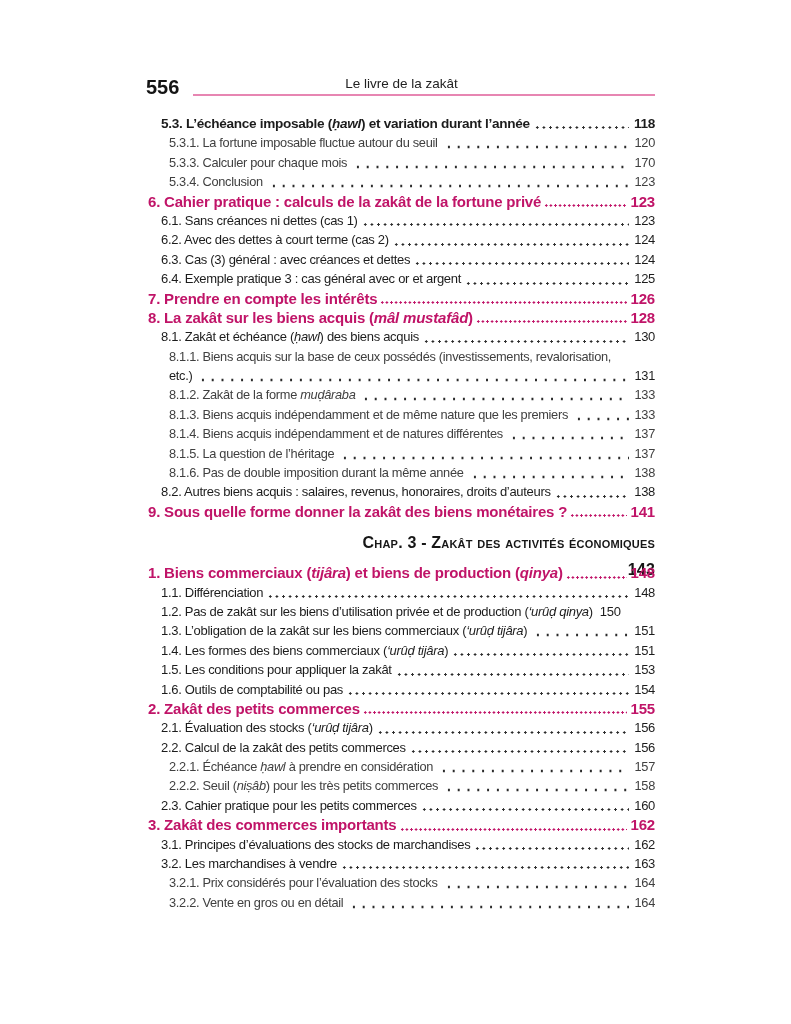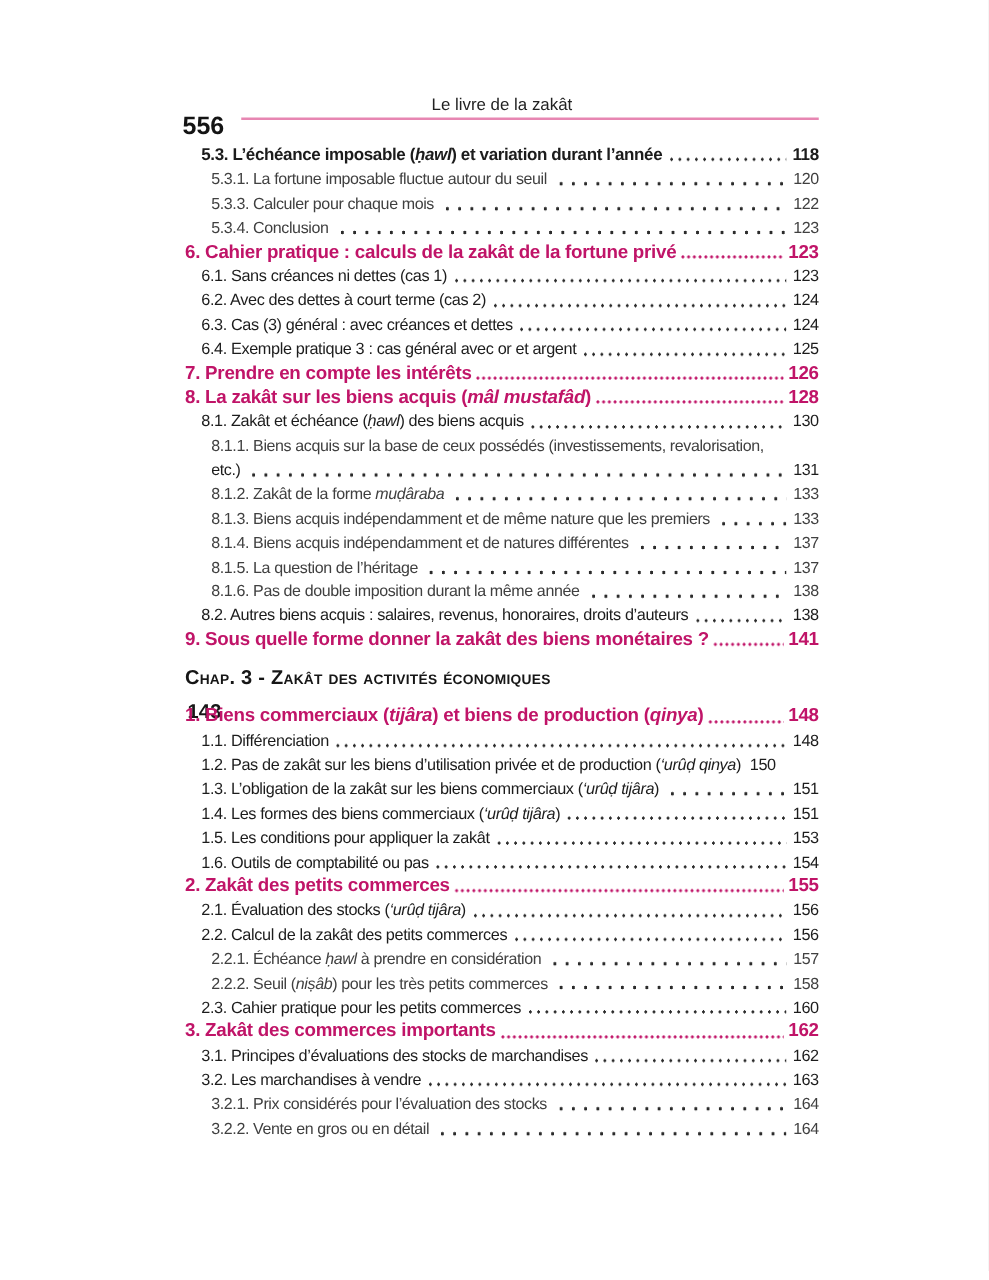--- a/index.html
+++ b/index.html
@@ -15,33 +15,33 @@
   }
   
   .hdr{position:relative;height:37px;}
   .running-title{
     position:absolute;left:0;right:0;top:0;
     text-align:center;
     font-size:13.5px;color:#222;
     letter-spacing:0px;
   }
   .folio{
-    position:absolute;left:-2px;top:14px;
+    position:absolute;left:-2px;top:0;
     font-size:20px;font-weight:bold;color:#141414;
     letter-spacing:0px;
   }
   .hdr-rule{
     position:absolute;left:45px;right:0;top:18px;
     height:2px;background:#e786b2;
   }
   
   .toc{margin-top:1px;}
   .row{
     display:flex;
-    align-items:flex-start;
+    align-items:flex-end;
     line-height:19.4px;
     height:19.4px;
   }
   .row .txt{white-space:nowrap;flex:0 0 auto;}
   .row .pg{flex:0 0 auto;margin-left:2px;text-align:right;}
   .it{font-style:italic;}
   
   .section{color:#c01468;font-weight:bold;font-size:15px;letter-spacing:-0.2px;}
   .section .pg{color:#c01468;}
   .sub{padding-left:13px;font-size:13px;letter-spacing:-0.3px;color:#1c1c1c;}
@@ -100,21 +100,21 @@
         <span class="pg">118</span>
       </div>
       <div class="row subsub">
         <span class="txt"><span>5.3.1. La fortune imposable fluctue autour du seuil</span></span>
         <div class="lead ld-wide"></div>
         <span class="pg">120</span>
       </div>
       <div class="row subsub">
         <span class="txt"><span>5.3.3. Calculer pour chaque mois</span></span>
         <div class="lead ld-wide"></div>
-        <span class="pg">122</span>
+        <span class="pg">170</span>
       </div>
       <div class="row subsub">
         <span class="txt"><span>5.3.4. Conclusion</span></span>
         <div class="lead ld-wide"></div>
         <span class="pg">123</span>
       </div>
       <div class="row section">
         <span class="txt"><span>6. Cahier pratique : calculs de la zakât de la fortune privé</span></span>
         <div class="lead ld-fine"></div>
         <span class="pg">123</span>

